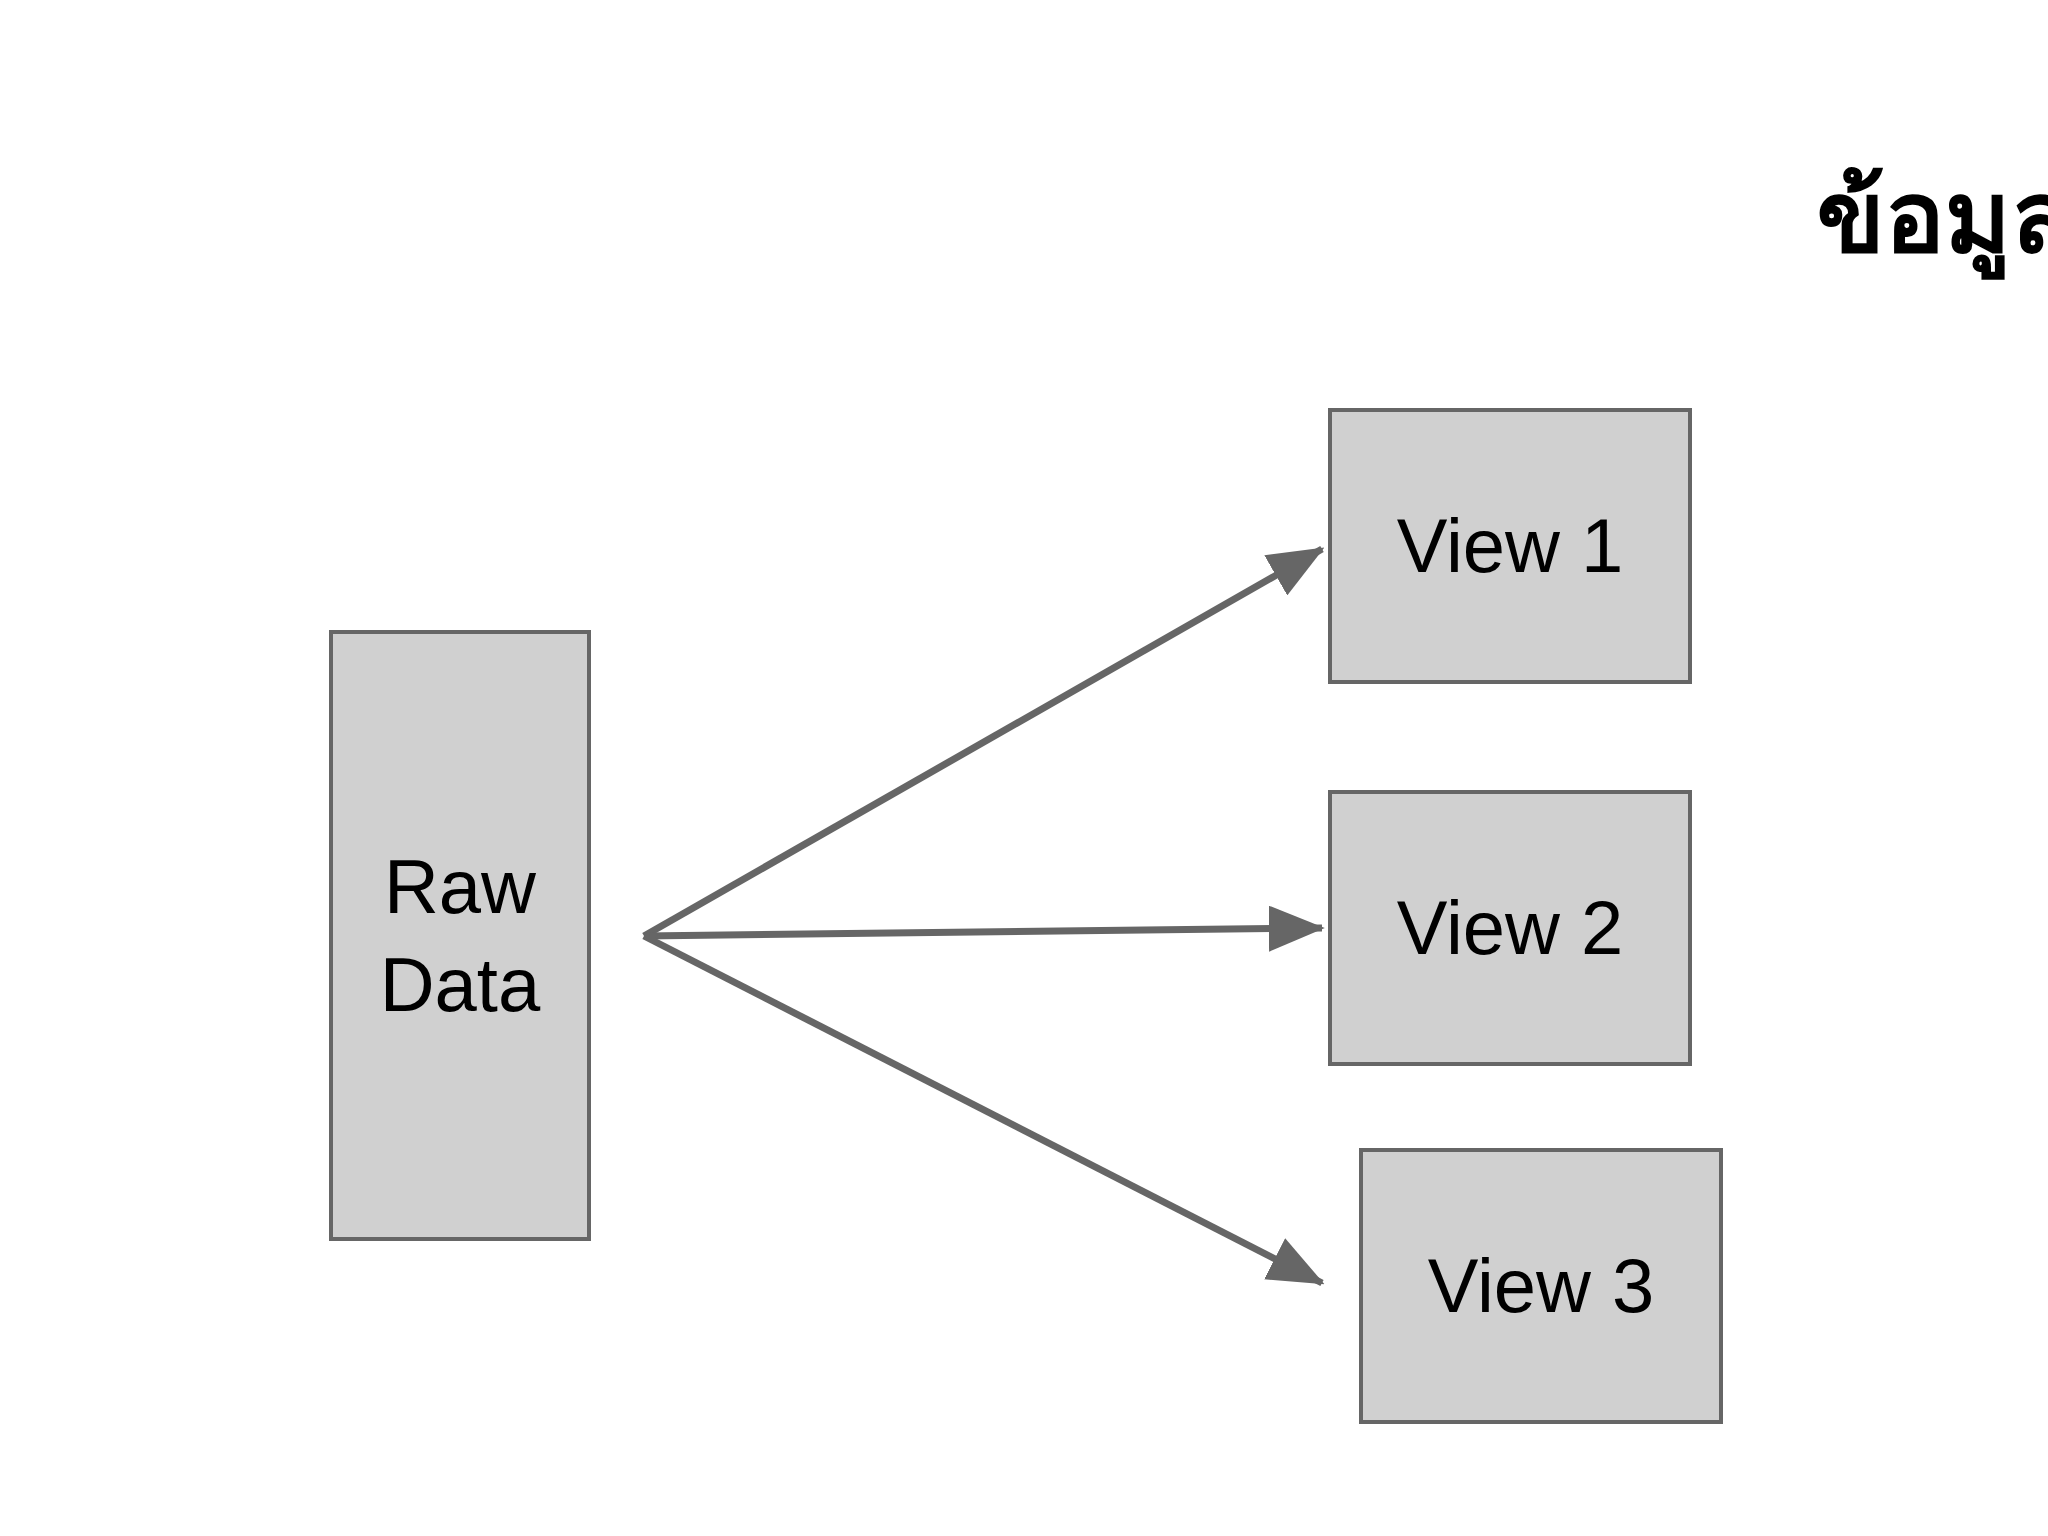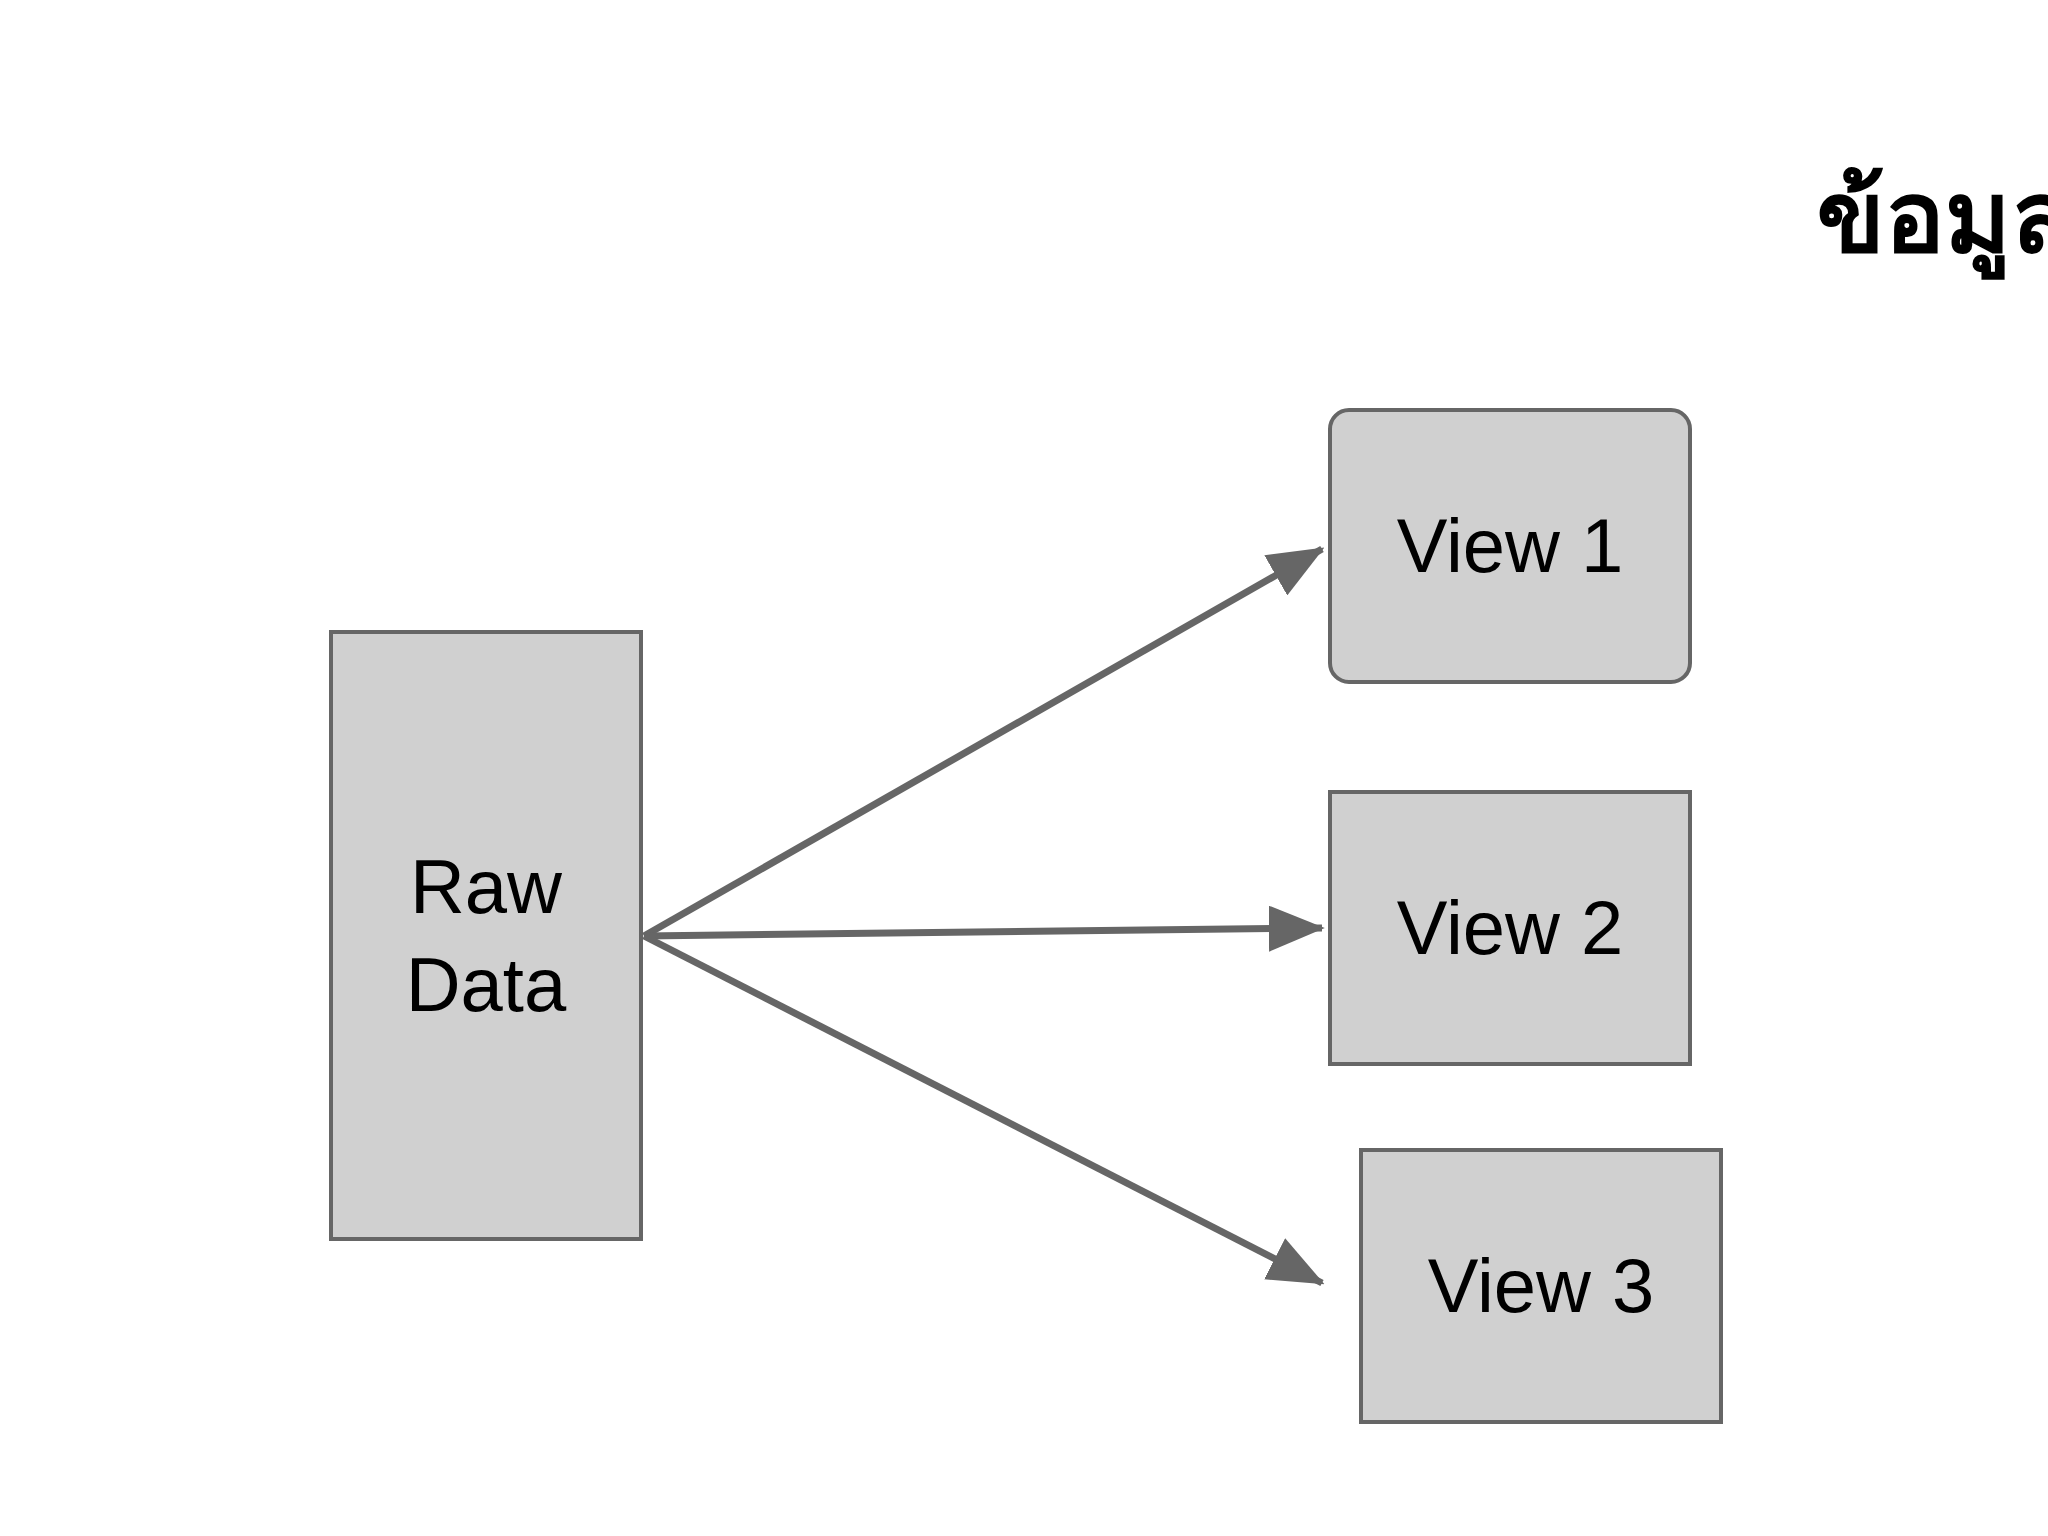--- a/index.html
+++ b/index.html
@@ -59,30 +59,30 @@
     align-items: center;
     justify-content: center;
     text-align: center;
     color: var(--text);
     font-size: 76px;
     line-height: 1.28;
   }
   .node-source {
     left: 329px;
     top: 630px;
-    width: 314px;
+    width: 262px;
     height: 611px;
     padding: 0 10px;
   }
   .node-view {
     left: 1328px;
     width: 364px;
     height: 276px;
   }
-  .node-view-1 { top: 408px; border-radius: 21px; }
+  .node-view-1 { top: 408px; }
   .node-view-2 { top: 790px; }
   .node-view-3 { top: 1148px; margin-left: 31px; }
 </style>
 </head>
 <body>
 
 <div class="canvas">
 
   <div class="title">ข้อมูล</div>
 

